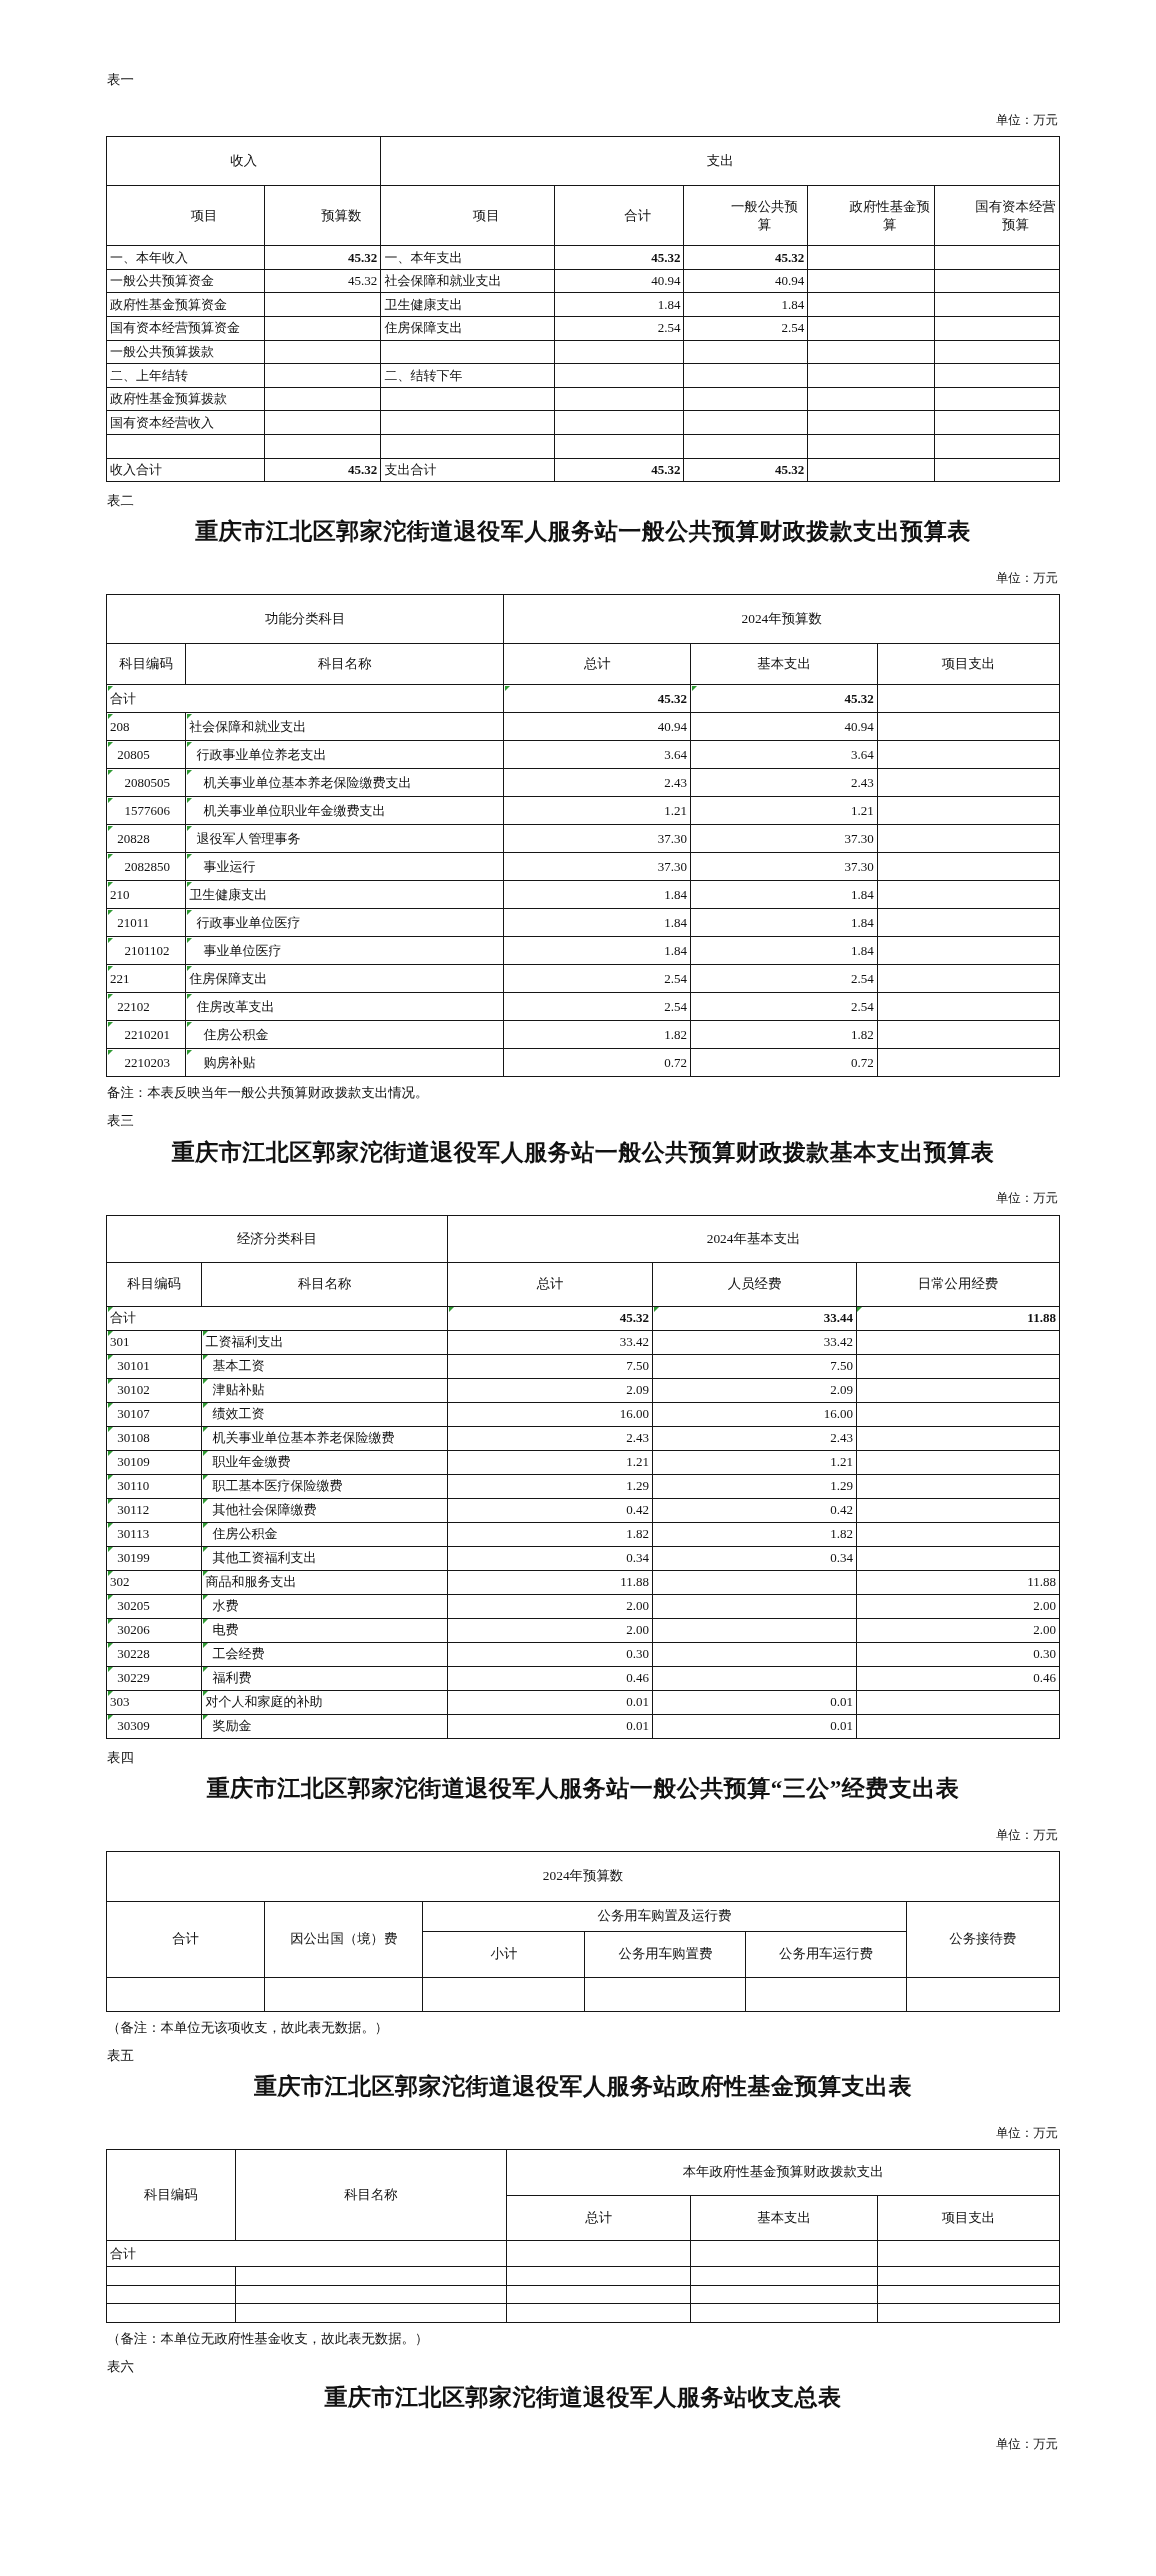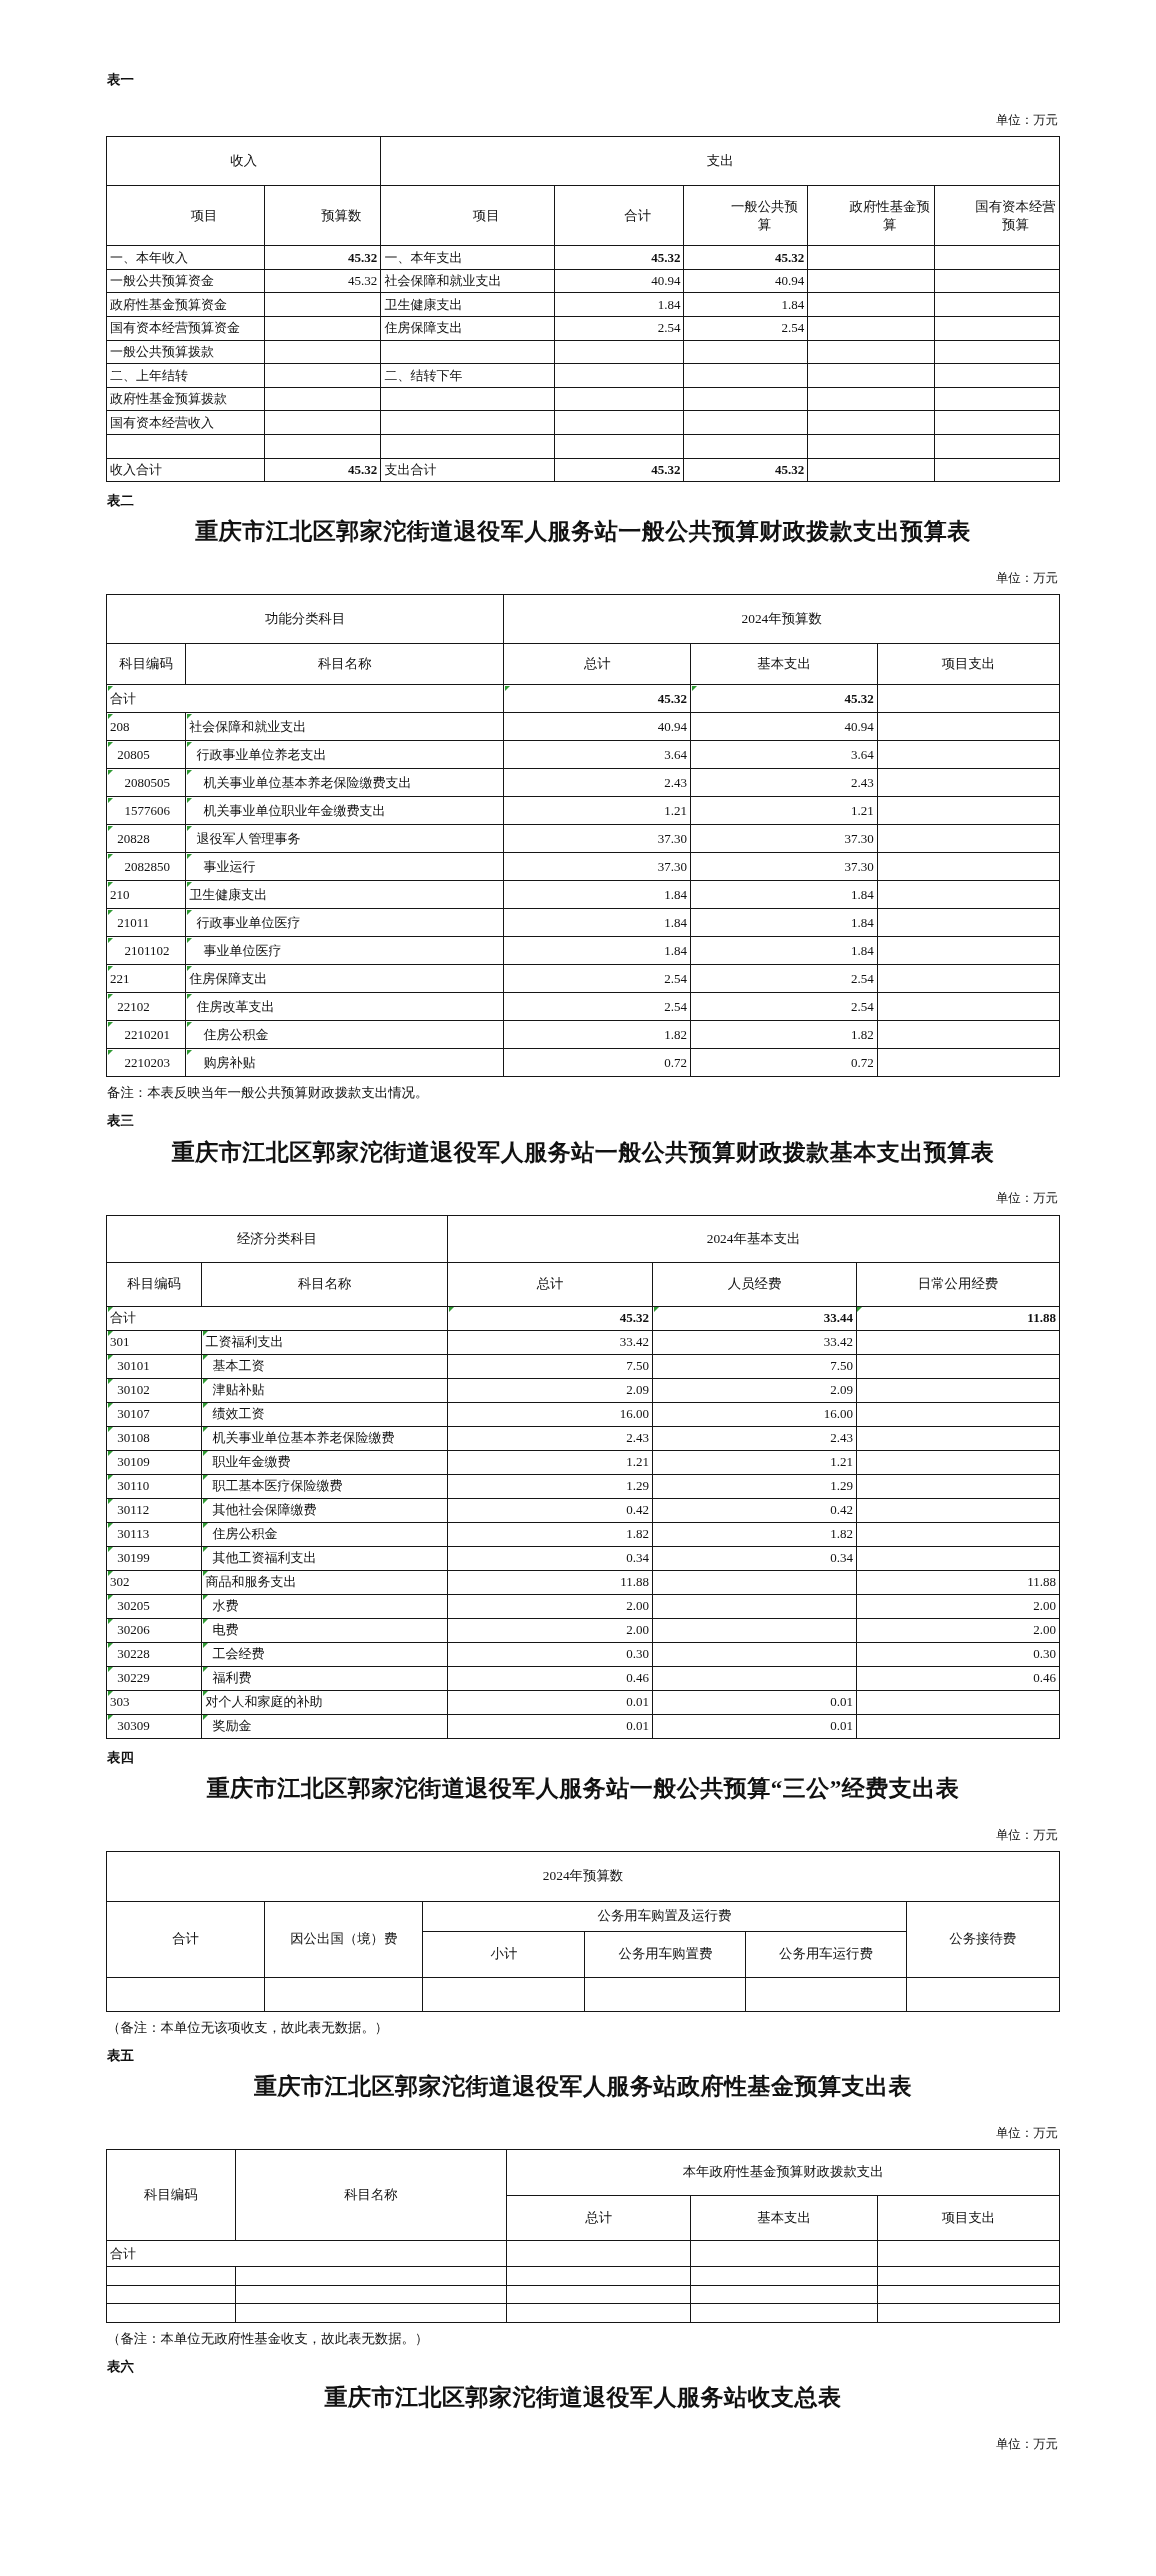--- a/index.html
+++ b/index.html
@@ -3,21 +3,21 @@
 <meta charset="utf-8">
 <style>
   html,body{margin:0;padding:0;}
   body{
     width:1157px;height:4015px;background:#ffffff;overflow:hidden;
     font-family:"Liberation Serif","DejaVu Serif",serif;color:#111;
   }
   .sheet{margin:71px 0 0 106px;width:954px;}
   .table-block{margin-top:10px;}
   .table-block:first-child{margin-top:0;}
-  .table-tag{font-size:13.4px;margin:0 0 8.2px 1px;font-weight:bold;}
+  .table-tag{font-size:13.4px;margin:0 0 8.2px 1px;}
   .table-title{font-size:23px;font-weight:700;text-align:center;margin:0;letter-spacing:0.5px;line-height:1.25;}
   .unit-label{text-align:right;font-size:12.4px;margin:23px 2.1px 7.2px 0;}
   .table-note{font-size:13.4px;margin:7.2px 0 3.1px 1px;}
   table.budget-table{
     border-collapse:collapse;table-layout:fixed;width:100%;
     border:1.5px solid #161616;
   }
   .budget-table th,.budget-table td{
     border:1px solid #161616;
     vertical-align:middle;

